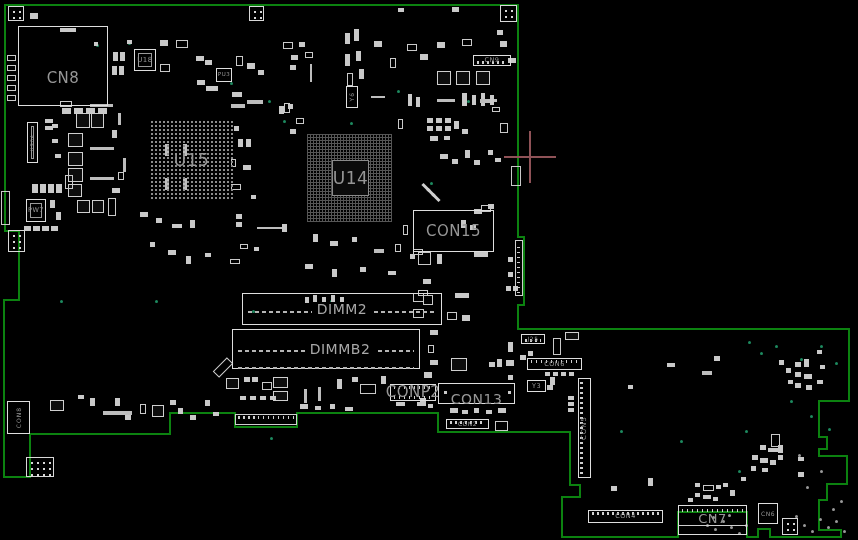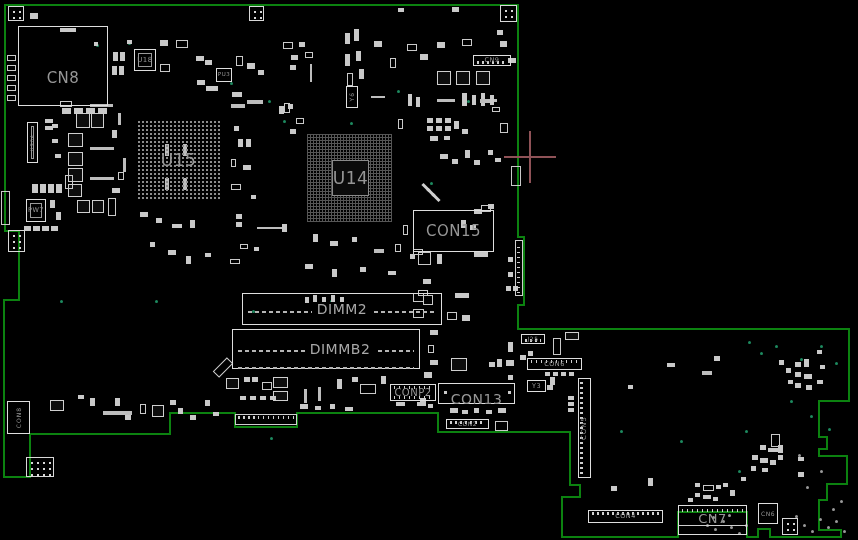--- a/index.html
+++ b/index.html
@@ -426,21 +426,21 @@
       <div class="major" style="left: 216px; top: 68px; width: 16px; height: 14px;">
         <span class="lbl" style="font-size: 5.5px;">PU3</span>
       </div>
       <div class="major" style="left: 473px; top: 55px; width: 38px; height: 11px;">
         <div class="deco-bottom"></div>
         <span class="lbl" style="font-size: 6.5px;">CN9</span>
       </div>
       <div class="major" style="left: 346px; top: 86px; width: 12px; height: 22px;">
         <span class="lbl vert" style="font-size: 6px;">Y6</span>
       </div>
-      <div class="major bga-dots" style="left: 137px; top: 120px; width: 83px; height: 80px; border: none;">
+      <div class="major bga-dots" style="left: 150px; top: 120px; width: 83px; height: 80px; border: none;">
         <span class="lbl" style="font-size: 17px;">U15</span>
       </div>
       <div class="major bga-mesh" style="left: 307px; top: 134px; width: 85px; height: 88px; border: none;">
         <div class="bga-center" style="left: 25px; top: 26px; width: 35px; height: 34px;">
           <span class="lbl" style="font-size: 17px;">U14</span>
         </div>
       </div>
       <div class="major" style="left: 27px; top: 122px; width: 11px; height: 41px;">
         <div class="innerbox"></div>
         <span class="lbl vert" style="font-size: 5px;">US04</span>
@@ -457,21 +457,21 @@
         <span class="lbl" style="font-size: 14px;">DIMM2</span>
       </div>
       <div class="major dimm" style="left: 232px; top: 329px; width: 188px; height: 40px;">
         <div class="dimm-line" style="top: 20px;"></div>
         <div class="dimm-line" style="top: 37px;"></div>
         <span class="lbl" style="font-size: 14px; margin-left: 28px;">DIMMB2</span>
       </div>
       <div class="major" style="left: 390px; top: 384px; width: 46px; height: 17px;">
         <div class="deco-top"></div>
         <div class="deco-bottom"></div>
-        <span class="lbl" style="font-size: 10px;">CONP2</span>
+        <span class="lbl" style="font-size: 15px;">CONP2</span>
       </div>
       <div class="major" style="left: 438px; top: 383px; width: 77px; height: 21px;">
         <span class="lbl" style="font-size: 14px; margin-top: 11px;">CON13</span>
       </div>
       <div class="major" style="left: 446px; top: 419px; width: 43px; height: 10px;">
         <div class="deco-top"></div>
         <span class="lbl" style="font-size: 6px;">CON2</span>
       </div>
       <div class="major" style="left: 527px; top: 358px; width: 55px; height: 12px;">
         <div class="deco-top"></div>

